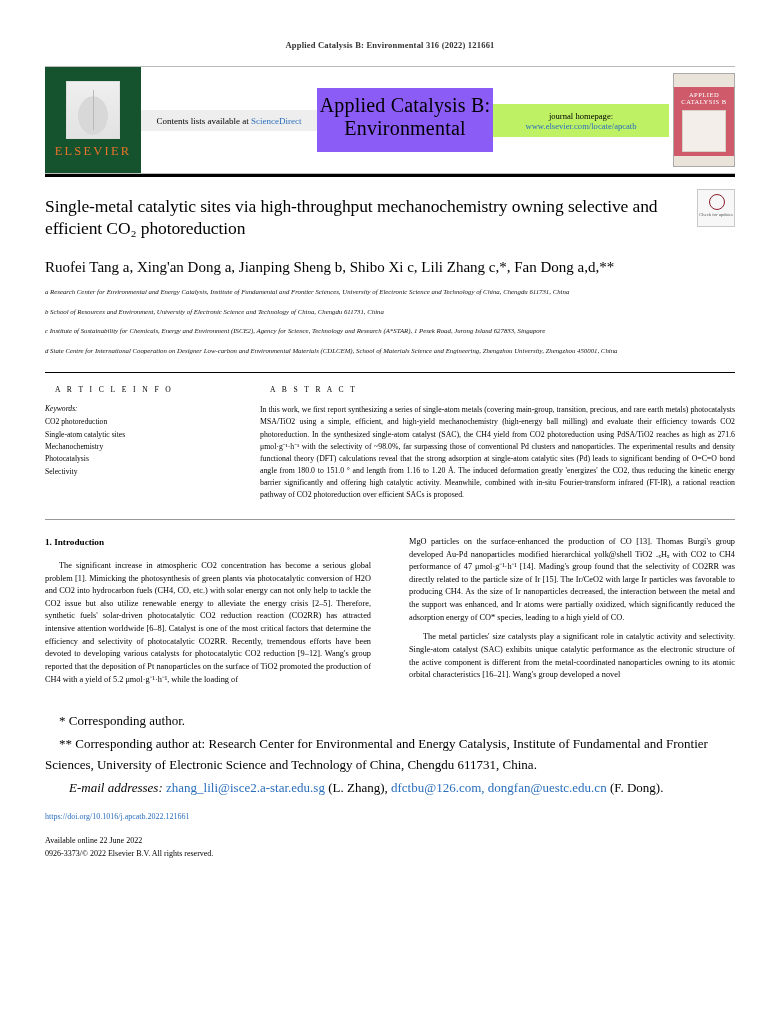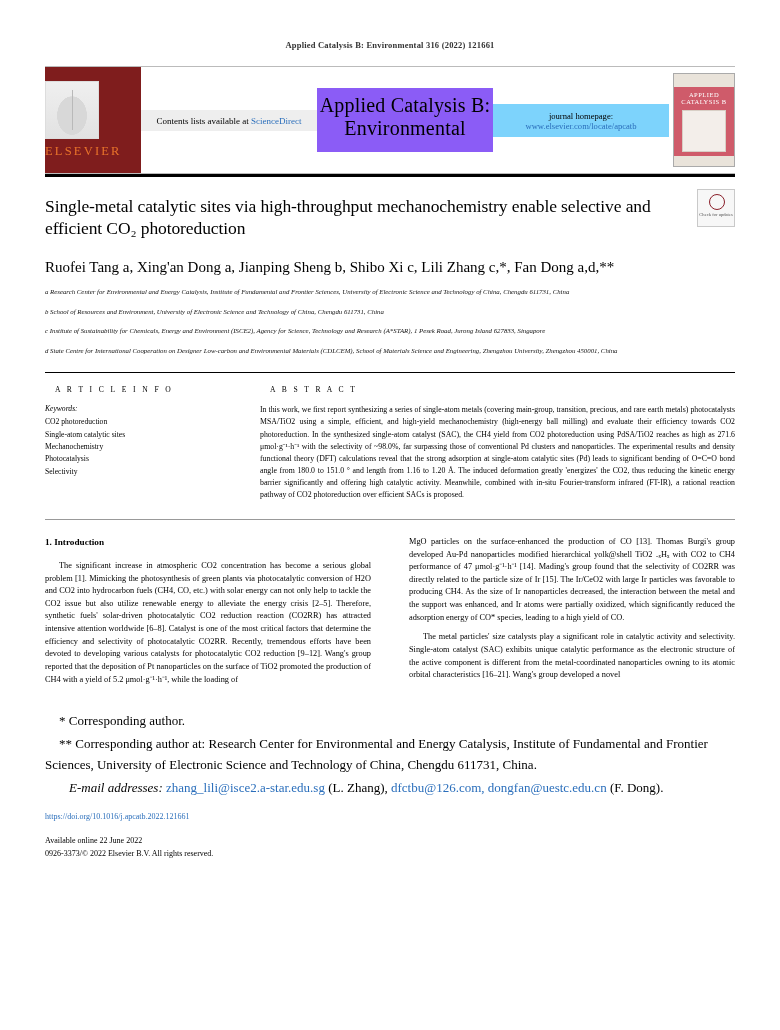--- a/index.html
+++ b/index.html
@@ -21,23 +21,23 @@
   .masthead{
     margin:16px 45px 0 45px;
     height:106px;
     display:flex;align-items:stretch;
     border-top:1px solid #bbb;
     border-bottom:1px solid #bbb;
     position:relative;
   }
   .elsevier{
     width:96px;flex:0 0 96px;display:flex;flex-direction:column;
-    justify-content:center;
+    align-items:center;justify-content:center;
     border-right:0;
-    background:#7f1d1d;
+    background:#14532d;
   }
   .elsevier .tree{
     width:52px;height:56px;
     background:
       radial-gradient(ellipse at 50% 60%, #d8d8d8 0 40%, rgba(255,255,255,0) 41%),
       linear-gradient(#efefef,#e2e2e2);
     border:1px solid #ddd;
     position:relative;
   }
   .elsevier .tree:after{
@@ -56,21 +56,21 @@
     width:100%;text-align:center;font-size:9px;padding:6px 0 5px 0;
     background:#eeeeee;
   }
   .band-row2{
     width:100%;text-align:center;background:#8b5cf6;padding:6px 0 12px 0;
   }
   .band-title{
     font-size:20px;font-family:"Liberation Serif",serif;letter-spacing:.2px;
   }
   .band-row3{
-    width:100%;text-align:center;font-size:8.6px;padding:7px 0 6px 0;background:#7dd3fc;
+    width:100%;text-align:center;font-size:8.6px;padding:7px 0 6px 0;background:#bef264;
   }
   .lnk{color:#2a6ebb;}
   .cover{
     width:60px;flex:0 0 60px;margin:6px 0 6px 4px;
     background:#cf5b6a;
     border:1px solid #aaa;
     display:flex;flex-direction:column;align-items:center;justify-content:flex-start;
     position:relative;overflow:hidden;
   }
   .cover .ctop{width:100%;height:13px;background:#e9e3da;}
@@ -161,21 +161,21 @@
       <div class="ctop"></div>
       <div class="cttl">APPLIED CATALYSIS B</div>
       <div class="cimg"></div>
       <div class="cbot"></div>
     </div>
   </div>
 
   <div class="rule-thick"></div>
 
   <div class="title-wrap">
-    <h1 class="title">Single-metal catalytic sites via high-throughput mechanochemistry enable selective and efficient CO₂ photoreduction</h1>
+    <h1 class="title">Single-metal catalytic sites via high-throughput mechanochemistry owning selective and efficient CO₂ photoreduction</h1>
     <div class="crossmark">Check for updates</div>
   </div>
 
   <div class="authors">Ruofei Tang a, Xing'an Dong a, Jianping Sheng b, Shibo Xi c, Lili Zhang c,*, Fan Dong a,d,**</div>
 
   <div class="affil">a Research Center for Environmental and Energy Catalysis, Institute of Fundamental and Frontier Sciences, University of Electronic Science and Technology of China, Chengdu 611731, China</div>
   <div class="affil">b School of Resources and Environment, University of Electronic Science and Technology of China, Chengdu 611731, China</div>
   <div class="affil">c Institute of Sustainability for Chemicals, Energy and Environment (ISCE2), Agency for Science, Technology and Research (A*STAR), 1 Pesek Road, Jurong Island 627833, Singapore</div>
   <div class="affil">d State Centre for International Cooperation on Designer Low-carbon and Environmental Materials (CDLCEM), School of Materials Science and Engineering, Zhengzhou University, Zhengzhou 450001, China</div>
 

